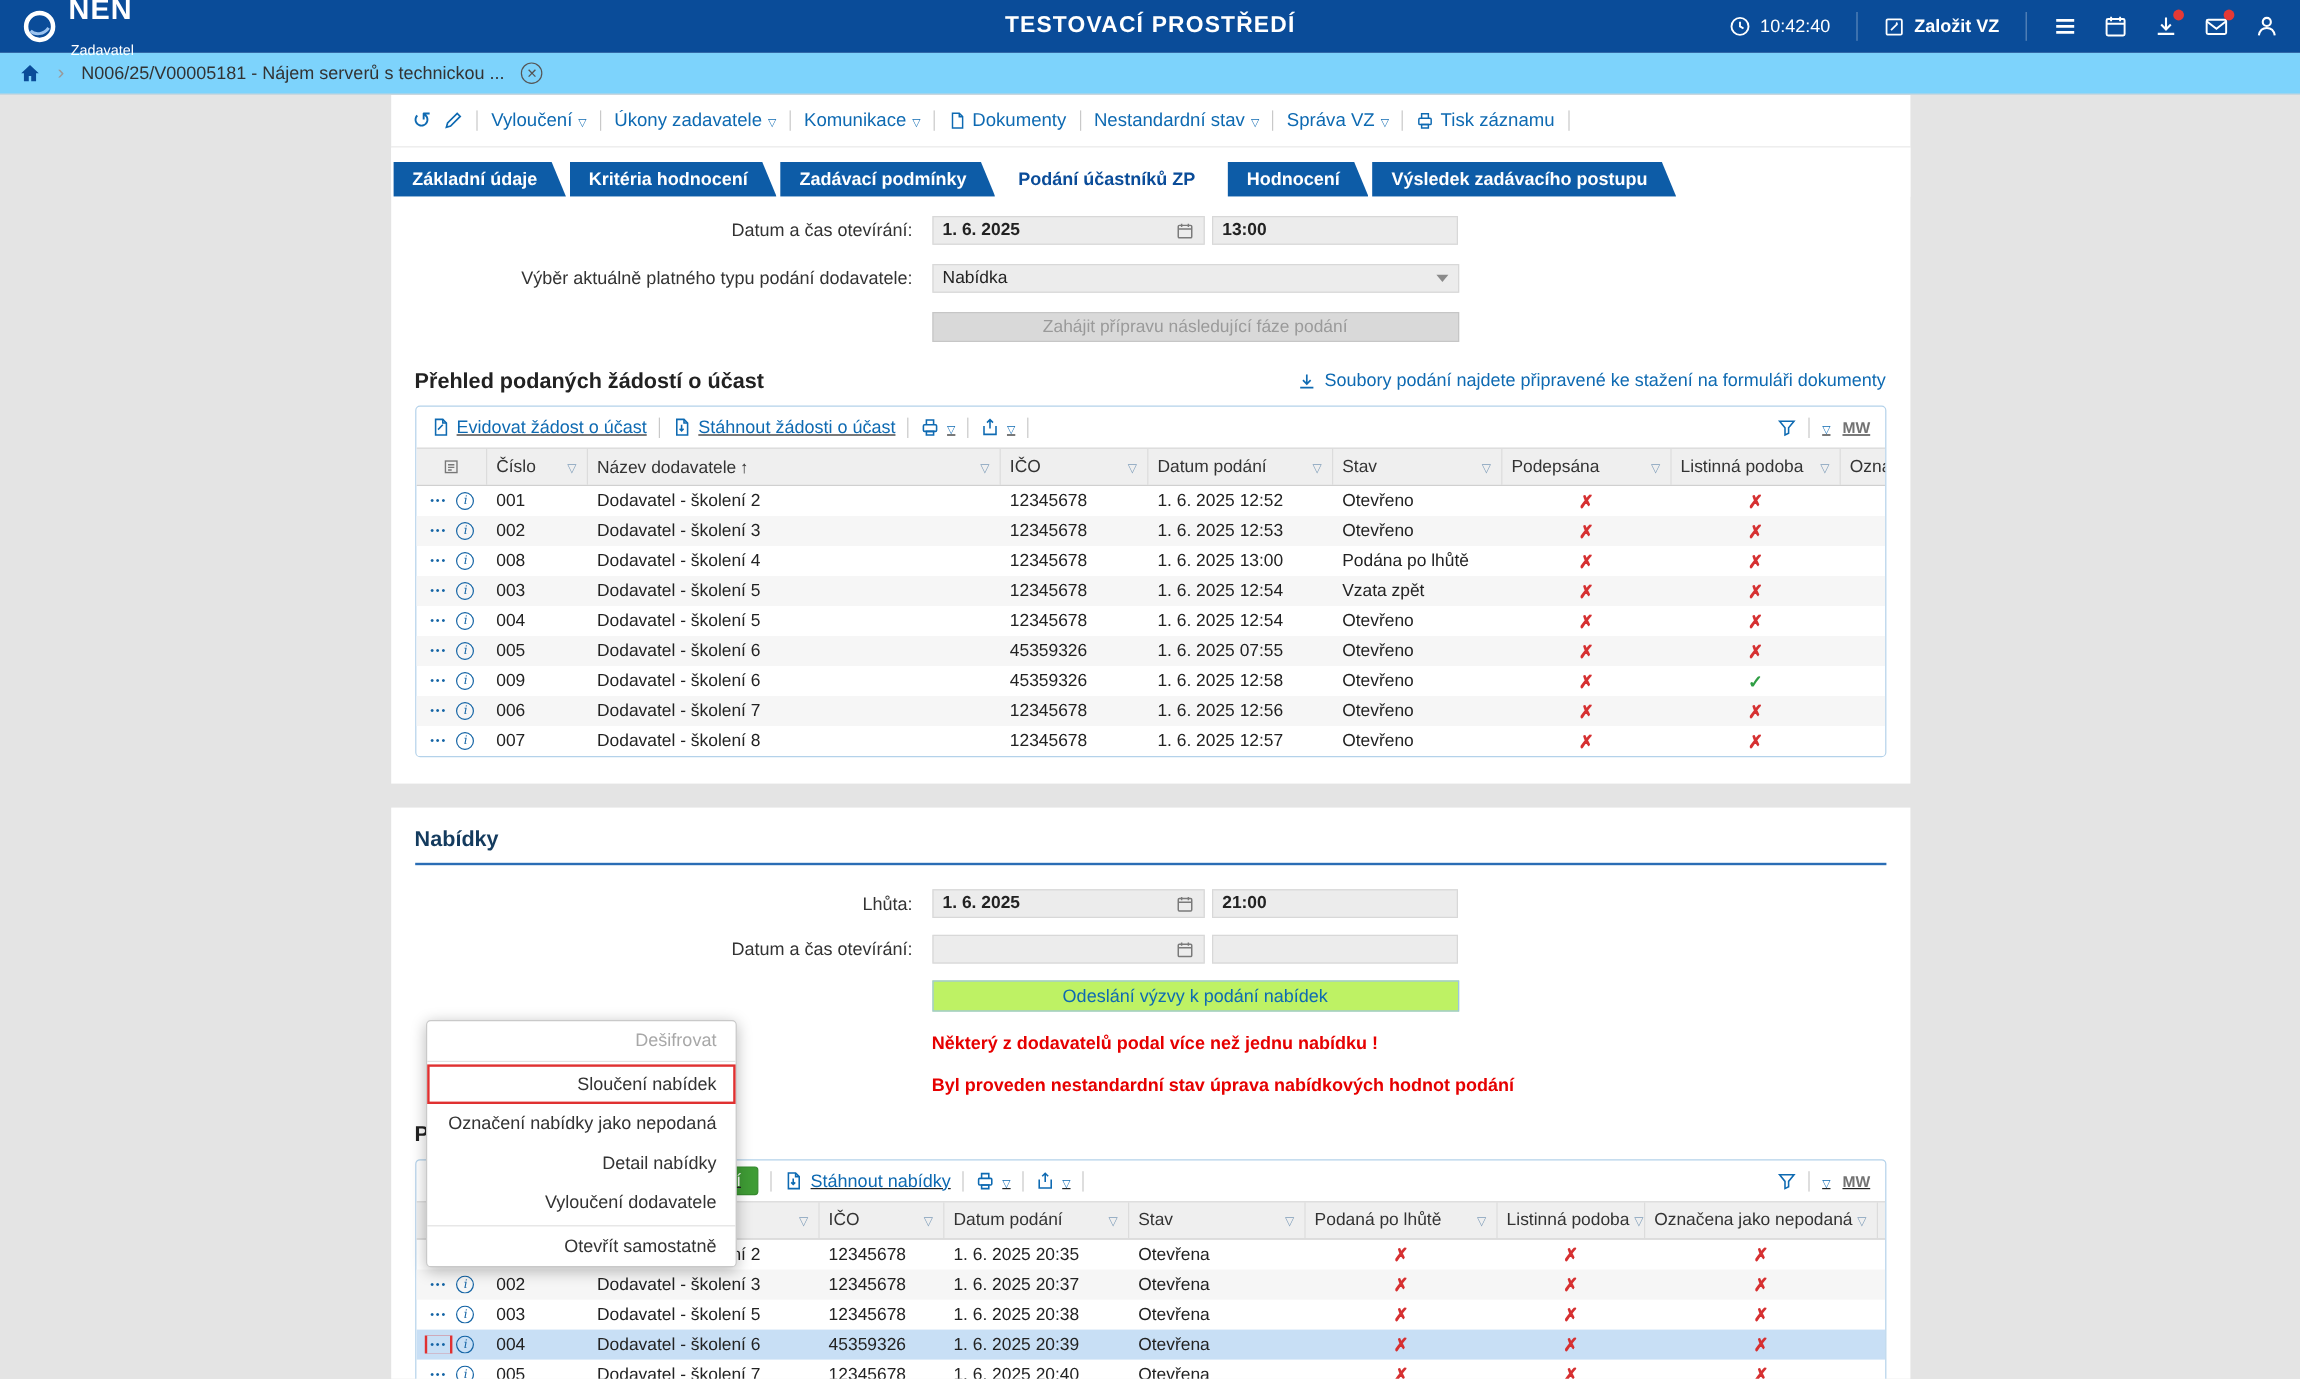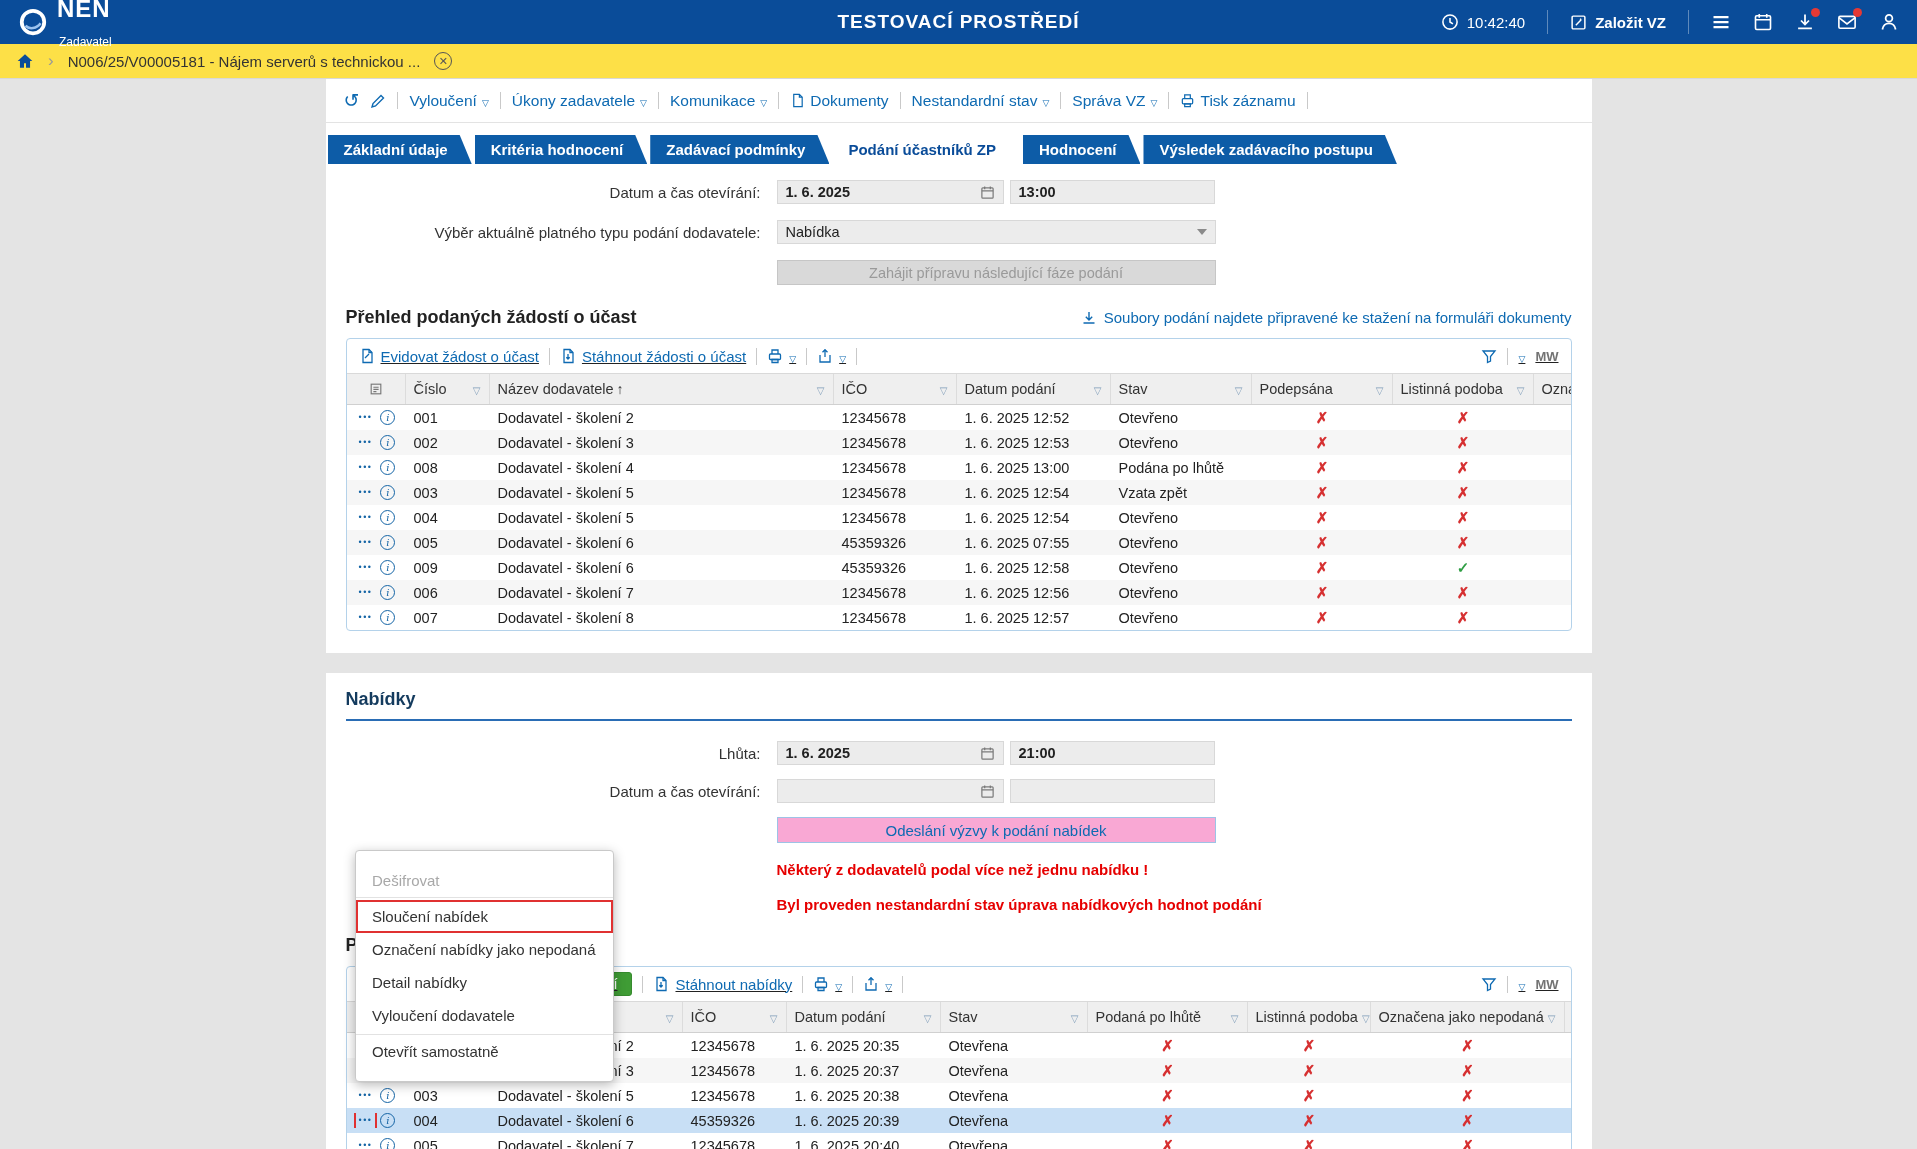--- a/index.html
+++ b/index.html
@@ -27,21 +27,21 @@
   }
   .tb-right { margin-left:auto; display:flex; align-items:center; gap:22px; position:relative; z-index:2; }
   .tb-group { display:flex; align-items:center; gap:8px; font-size:15px; }
   .tb-sep { width:1px; height:24px; background:rgba(255,255,255,.35); }
   .tb-bold { font-weight:bold; }
   .icon-wrap { position:relative; display:inline-flex; }
   .badge { position:absolute; top:-4px; right:-5px; width:9px; height:9px; border-radius:50%; background:#e53935; }
 
   
   .breadcrumb {
-    height:35px; background:#fde047; border-bottom:1px solid #d8d8d8;
+    height:35px; background:#7dd3fc; border-bottom:1px solid #d8d8d8;
     display:flex; align-items:center; padding:0 16px; gap:14px; font-size:15px; color:#333;
     position:relative; z-index:29;
   }
   .bc-chevron::before { content:"›"; color:#999; font-size:17px; }
   .bc-close {
     width:18px; height:18px; border:1.5px solid #555; border-radius:50%;
     display:inline-flex; align-items:center; justify-content:center; color:#555; font-size:11px;
   }
   .bc-close::before { content:"✕"; }
 
@@ -87,21 +87,21 @@
   .f-time { width:205px; margin-left:6px; }
   .f-select { width:439px; justify-content:space-between; }
   .sel-caret { width:0;height:0;border-left:5px solid transparent;border-right:5px solid transparent;border-top:6px solid #8a8a8a; }
   .cal-ic { color:#7a7a7a; }
   .indent { margin-left:431px; }
   .phase-btn {
     width:439px; height:25px; background:#d9d9d9; color:#9a9a9a; border:1px solid #c6c6c6;
     font-size:14.5px; font-family:inherit; margin-top:16px;
   }
   .invite-btn {
-    width:439px; height:26px; background:#f9a8d4; color:#0e6ab2; border:1px solid #9dc3e6;
+    width:439px; height:26px; background:#bef264; color:#0e6ab2; border:1px solid #9dc3e6;
     font-size:15px; font-family:inherit; margin-top:14px; cursor:pointer;
   }
   .warning { margin-left:431px; margin-top:18px; color:#e60000; font-weight:bold; font-size:15px; }
 
   
   .sec-head { display:flex; justify-content:space-between; align-items:center; margin-top:22px; }
   .sec-title { font-size:18px; font-weight:bold; color:#222; }
   .sec-link { color:#0e6ab2; font-size:15px; display:inline-flex; align-items:center; gap:7px; cursor:pointer; }
   .sec-title-underlined { border-bottom:2px solid #2a6db5; padding-bottom:9px; }
   .sec-title-navy { font-size:18px; font-weight:bold; color:#143b5e; }
@@ -154,21 +154,21 @@
     display:inline-flex; align-items:center; justify-content:center;
     color:#1464a5; font-size:10px; font-style:italic; font-family:"DejaVu Serif", serif; cursor:pointer;
   }
   .info::before { content:"i"; }
   .hdr-colicon { color:#777; margin:0 auto; }
 
   
   .context-menu {
     position:absolute; left:355px; top:850px; width:259px; background:#fff;
     border:1px solid #c9c9c9; border-radius:4px; box-shadow:0 3px 12px rgba(0,0,0,.28);
-    z-index:40; padding:13px 0;
+    z-index:40; padding:0 0;text-align:right;
   }
   .menu-item { padding:8px 16px; font-size:15px; color:#333; cursor:pointer; white-space:nowrap; }
   .menu-item.disabled { color:#a8a8a8; cursor:default; }
   .menu-item.hl { outline:2px solid #e03131; outline-offset:-2px; }
   .menu-item.sep-after { border-bottom:1px solid #e2e2e2; margin-bottom:2px; }
   .menu-item.sep-before { border-top:1px solid #e2e2e2; margin-top:2px; }
 </style>
 </head>
 <body>
 

